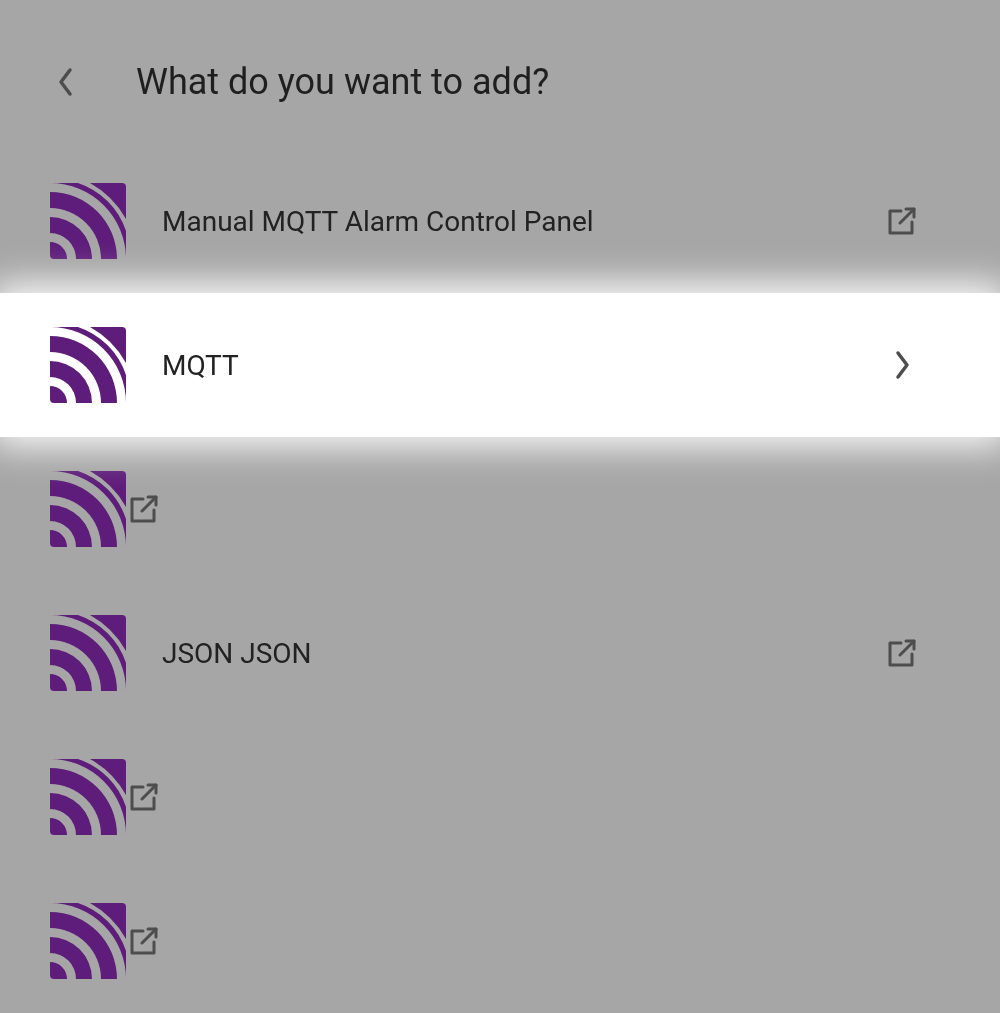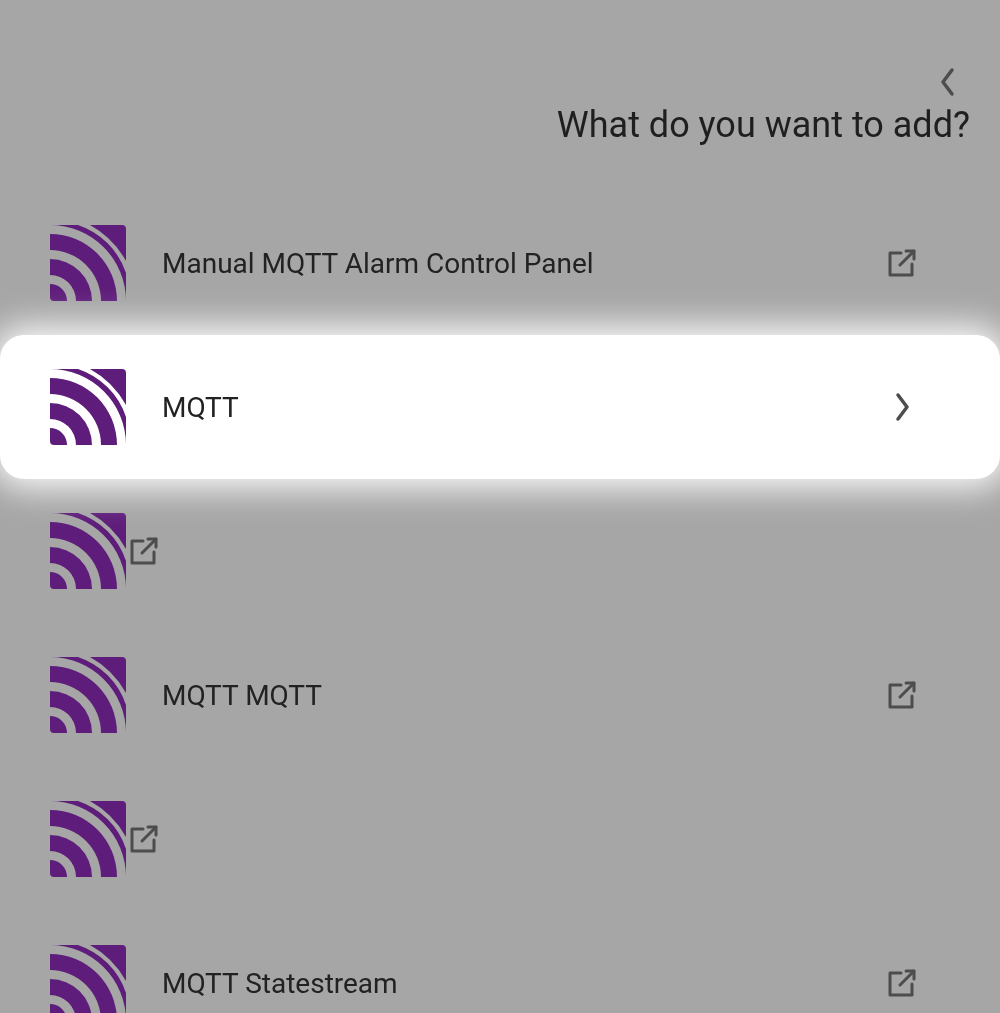--- a/index.html
+++ b/index.html
@@ -11,23 +11,22 @@
       overflow: hidden;
     }
     .container {
       position: relative;
       width: 100%;
       height: 100%;
       padding: 0;
     }
     .header {
       display: flex;
-      align-items: flex-end;
+      align-items: center;
       padding: 60px 30px 45px 44px;
-      flex-direction: column;
     }
     .back-btn {
       width: 44px;
       height: 44px;
       display: flex;
       align-items: center;
       justify-content: center;
       cursor: pointer;
       background: transparent;
       border: none;
@@ -47,21 +46,20 @@
       align-items: center;
       height: 144px;
       padding: 0 80px 0 50px;
       cursor: pointer;
     }
     .list-item.highlighted {
       background: #ffffff;
       box-shadow: 0 0 35px 8px #ffffff;
       position: relative;
       z-index: 1;
-      border-radius: 24px;
     }
     .item-icon {
       width: 76px;
       height: 76px;
       flex-shrink: 0;
     }
     .item-label {
       font-size: 28px;
       color: #222222;
       margin-left: 36px;
@@ -172,70 +170,69 @@
         </clipPath>
       </defs>
       <g clip-path="url(#clip-sq)">
         <path d="M 0 76 L 0 59 A 17 17 0 0 1 17 76 Z" fill="#5e1d7a"></path>
         <path d="M 0 50 L 0 34 A 42 42 0 0 1 42 76 L 26 76 A 26 26 0 0 0 0 50 Z" fill="#5e1d7a"></path>
         <path d="M 0 25 L 0 9 A 67 67 0 0 1 67 76 L 51 76 A 51 51 0 0 0 0 25 Z" fill="#5e1d7a"></path>
         <path d="M 0 0 L 28 0 A 76 76 0 0 1 76 48 L 76 76 A 76 76 0 0 0 0 0 Z" fill="#5e1d7a"></path>
         <path d="M 40 0 L 76 0 L 76 36 A 92 92 0 0 0 40 0 Z" fill="#5e1d7a"></path>
       </g>
     </svg></span>
-        <span class="item-label">MQTT MQTT</span>
-        <span class="item-action">
-    <svg width="34" height="34" viewBox="0 0 34 34">
-      <path d="M 27 18 L 27 29 L 5 29 L 5 7 L 16 7" fill="none" stroke="#4d4d4d" stroke-width="3" stroke-linecap="round" stroke-linejoin="round"></path>
-      <path d="M 21 5 L 29 5 L 29 13" fill="none" stroke="#4d4d4d" stroke-width="3" stroke-linecap="round" stroke-linejoin="round"></path>
-      <line x1="29" y1="5" x2="15" y2="19" stroke="#4d4d4d" stroke-width="3" stroke-linecap="round"></line>
-    </svg>
-        </span>
-      </div>
-      <div class="list-item">
-        <span class="item-icon">
-    <svg width="76" height="76" viewBox="0 0 76 76">
-      <defs>
-        <clipPath id="clip-sq">
-          <rect x="0" y="0" width="76" height="76" rx="4" ry="4"></rect>
-        </clipPath>
-      </defs>
-      <g clip-path="url(#clip-sq)">
-        <path d="M 0 76 L 0 59 A 17 17 0 0 1 17 76 Z" fill="#5e1d7a"></path>
-        <path d="M 0 50 L 0 34 A 42 42 0 0 1 42 76 L 26 76 A 26 26 0 0 0 0 50 Z" fill="#5e1d7a"></path>
-        <path d="M 0 25 L 0 9 A 67 67 0 0 1 67 76 L 51 76 A 51 51 0 0 0 0 25 Z" fill="#5e1d7a"></path>
-        <path d="M 0 0 L 28 0 A 76 76 0 0 1 76 48 L 76 76 A 76 76 0 0 0 0 0 Z" fill="#5e1d7a"></path>
-        <path d="M 40 0 L 76 0 L 76 36 A 92 92 0 0 0 40 0 Z" fill="#5e1d7a"></path>
-      </g>
-    </svg></span>
-        <span class="item-action">
-    <svg width="34" height="34" viewBox="0 0 34 34">
-      <path d="M 27 18 L 27 29 L 5 29 L 5 7 L 16 7" fill="none" stroke="#4d4d4d" stroke-width="3" stroke-linecap="round" stroke-linejoin="round"></path>
-      <path d="M 21 5 L 29 5 L 29 13" fill="none" stroke="#4d4d4d" stroke-width="3" stroke-linecap="round" stroke-linejoin="round"></path>
-      <line x1="29" y1="5" x2="15" y2="19" stroke="#4d4d4d" stroke-width="3" stroke-linecap="round"></line>
-    </svg>
-        </span>
-      </div>
-      <div class="list-item">
-        <span class="item-icon">
-    <svg width="76" height="76" viewBox="0 0 76 76">
-      <defs>
-        <clipPath id="clip-sq">
-          <rect x="0" y="0" width="76" height="76" rx="4" ry="4"></rect>
-        </clipPath>
-      </defs>
-      <g clip-path="url(#clip-sq)">
-        <path d="M 0 76 L 0 59 A 17 17 0 0 1 17 76 Z" fill="#5e1d7a"></path>
-        <path d="M 0 50 L 0 34 A 42 42 0 0 1 42 76 L 26 76 A 26 26 0 0 0 0 50 Z" fill="#5e1d7a"></path>
-        <path d="M 0 25 L 0 9 A 67 67 0 0 1 67 76 L 51 76 A 51 51 0 0 0 0 25 Z" fill="#5e1d7a"></path>
-        <path d="M 0 0 L 28 0 A 76 76 0 0 1 76 48 L 76 76 A 76 76 0 0 0 0 0 Z" fill="#5e1d7a"></path>
-        <path d="M 40 0 L 76 0 L 76 36 A 92 92 0 0 0 40 0 Z" fill="#5e1d7a"></path>
-      </g>
-    </svg></span>
-        <span class="item-label">MQTT Statestream</span>
+        <span class="item-label">JSON JSON</span>
+        <span class="item-action">
+    <svg width="34" height="34" viewBox="0 0 34 34">
+      <path d="M 27 18 L 27 29 L 5 29 L 5 7 L 16 7" fill="none" stroke="#4d4d4d" stroke-width="3" stroke-linecap="round" stroke-linejoin="round"></path>
+      <path d="M 21 5 L 29 5 L 29 13" fill="none" stroke="#4d4d4d" stroke-width="3" stroke-linecap="round" stroke-linejoin="round"></path>
+      <line x1="29" y1="5" x2="15" y2="19" stroke="#4d4d4d" stroke-width="3" stroke-linecap="round"></line>
+    </svg>
+        </span>
+      </div>
+      <div class="list-item">
+        <span class="item-icon">
+    <svg width="76" height="76" viewBox="0 0 76 76">
+      <defs>
+        <clipPath id="clip-sq">
+          <rect x="0" y="0" width="76" height="76" rx="4" ry="4"></rect>
+        </clipPath>
+      </defs>
+      <g clip-path="url(#clip-sq)">
+        <path d="M 0 76 L 0 59 A 17 17 0 0 1 17 76 Z" fill="#5e1d7a"></path>
+        <path d="M 0 50 L 0 34 A 42 42 0 0 1 42 76 L 26 76 A 26 26 0 0 0 0 50 Z" fill="#5e1d7a"></path>
+        <path d="M 0 25 L 0 9 A 67 67 0 0 1 67 76 L 51 76 A 51 51 0 0 0 0 25 Z" fill="#5e1d7a"></path>
+        <path d="M 0 0 L 28 0 A 76 76 0 0 1 76 48 L 76 76 A 76 76 0 0 0 0 0 Z" fill="#5e1d7a"></path>
+        <path d="M 40 0 L 76 0 L 76 36 A 92 92 0 0 0 40 0 Z" fill="#5e1d7a"></path>
+      </g>
+    </svg></span>
+        <span class="item-action">
+    <svg width="34" height="34" viewBox="0 0 34 34">
+      <path d="M 27 18 L 27 29 L 5 29 L 5 7 L 16 7" fill="none" stroke="#4d4d4d" stroke-width="3" stroke-linecap="round" stroke-linejoin="round"></path>
+      <path d="M 21 5 L 29 5 L 29 13" fill="none" stroke="#4d4d4d" stroke-width="3" stroke-linecap="round" stroke-linejoin="round"></path>
+      <line x1="29" y1="5" x2="15" y2="19" stroke="#4d4d4d" stroke-width="3" stroke-linecap="round"></line>
+    </svg>
+        </span>
+      </div>
+      <div class="list-item">
+        <span class="item-icon">
+    <svg width="76" height="76" viewBox="0 0 76 76">
+      <defs>
+        <clipPath id="clip-sq">
+          <rect x="0" y="0" width="76" height="76" rx="4" ry="4"></rect>
+        </clipPath>
+      </defs>
+      <g clip-path="url(#clip-sq)">
+        <path d="M 0 76 L 0 59 A 17 17 0 0 1 17 76 Z" fill="#5e1d7a"></path>
+        <path d="M 0 50 L 0 34 A 42 42 0 0 1 42 76 L 26 76 A 26 26 0 0 0 0 50 Z" fill="#5e1d7a"></path>
+        <path d="M 0 25 L 0 9 A 67 67 0 0 1 67 76 L 51 76 A 51 51 0 0 0 0 25 Z" fill="#5e1d7a"></path>
+        <path d="M 0 0 L 28 0 A 76 76 0 0 1 76 48 L 76 76 A 76 76 0 0 0 0 0 Z" fill="#5e1d7a"></path>
+        <path d="M 40 0 L 76 0 L 76 36 A 92 92 0 0 0 40 0 Z" fill="#5e1d7a"></path>
+      </g>
+    </svg></span>
         <span class="item-action">
     <svg width="34" height="34" viewBox="0 0 34 34">
       <path d="M 27 18 L 27 29 L 5 29 L 5 7 L 16 7" fill="none" stroke="#4d4d4d" stroke-width="3" stroke-linecap="round" stroke-linejoin="round"></path>
       <path d="M 21 5 L 29 5 L 29 13" fill="none" stroke="#4d4d4d" stroke-width="3" stroke-linecap="round" stroke-linejoin="round"></path>
       <line x1="29" y1="5" x2="15" y2="19" stroke="#4d4d4d" stroke-width="3" stroke-linecap="round"></line>
     </svg>
         </span>
       </div>
     </div>
 </div>

